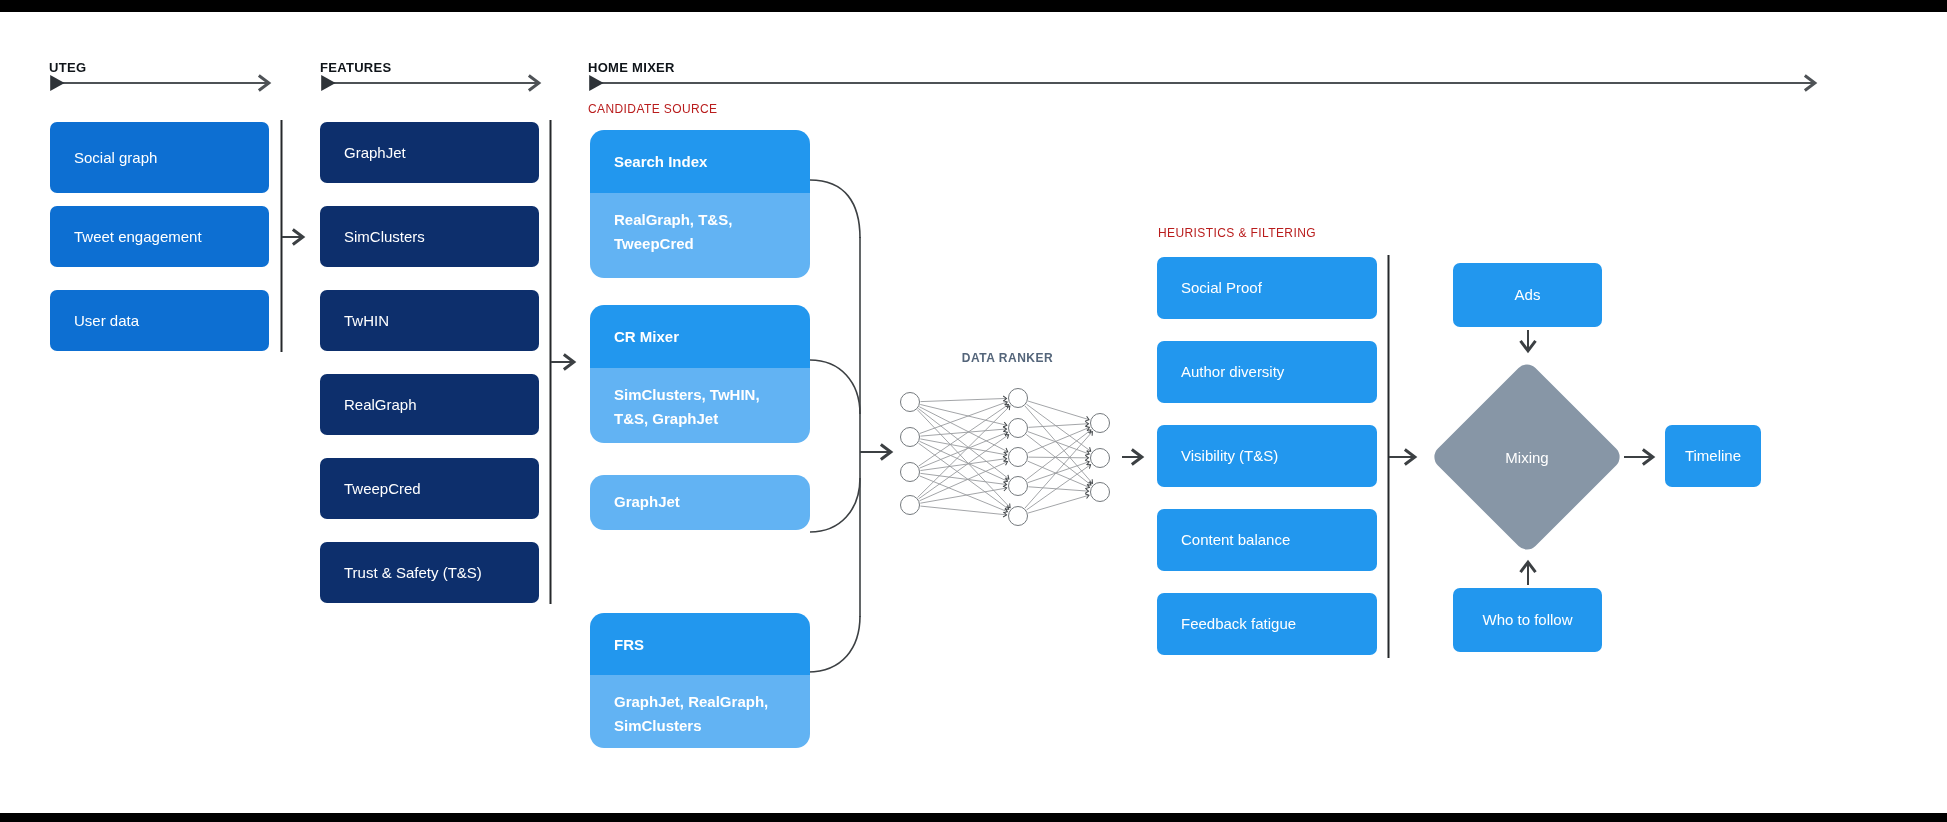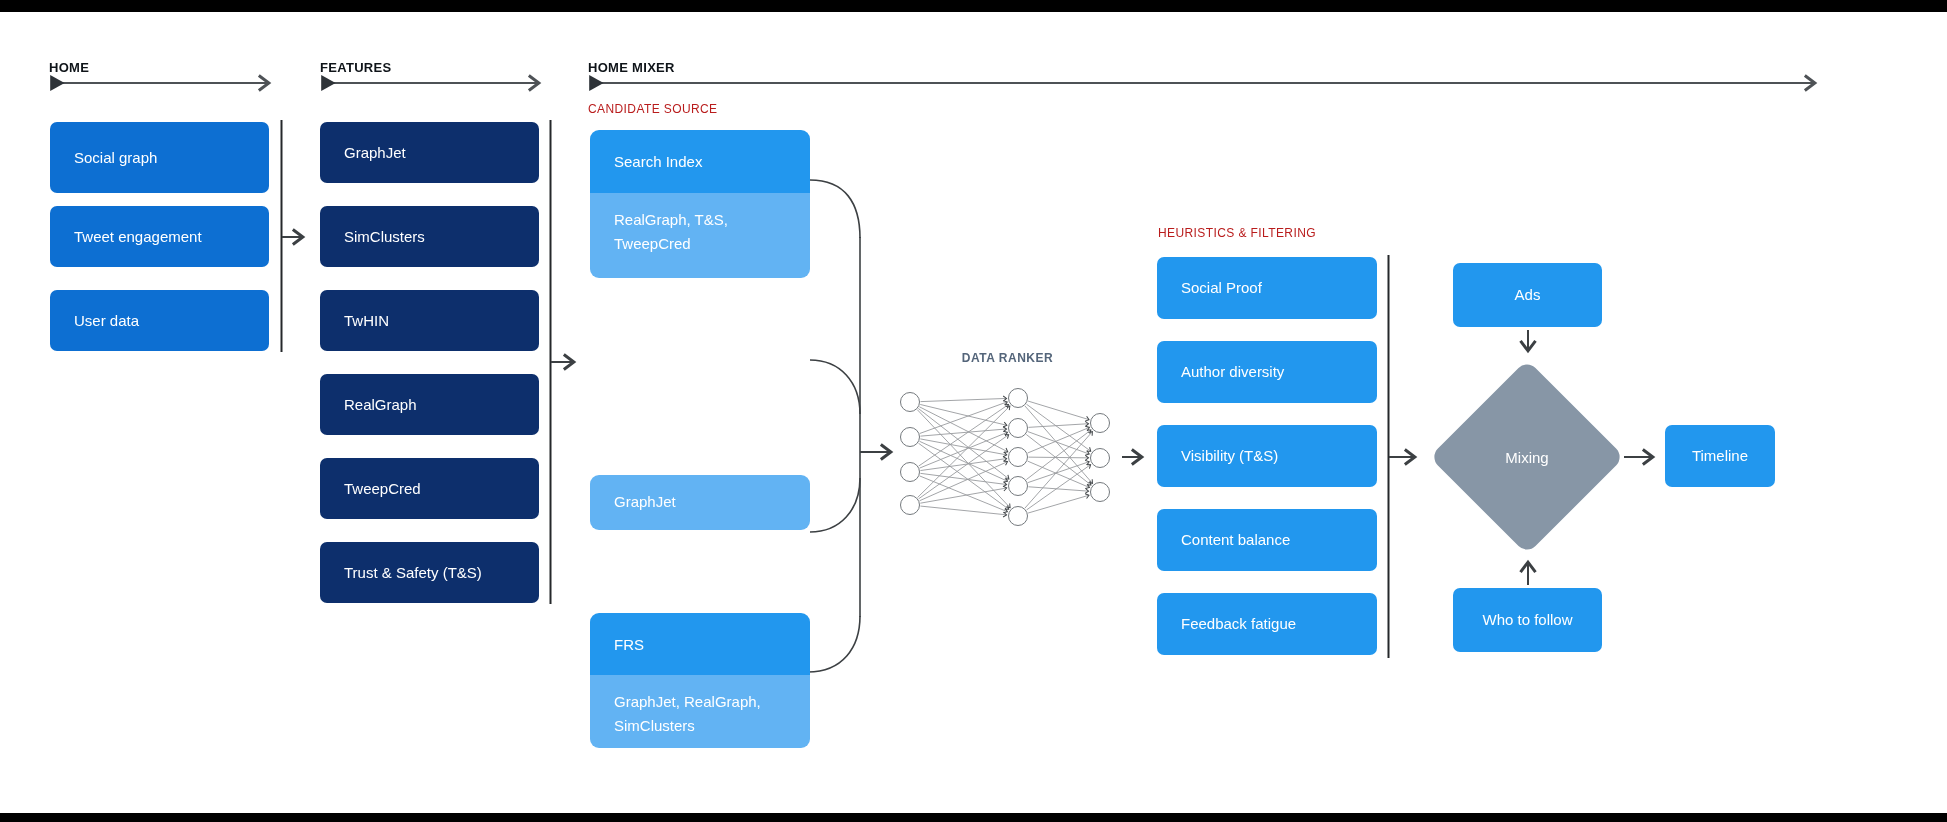--- a/index.html
+++ b/index.html
@@ -10,21 +10,21 @@
   .bar.bottom{top:813px;height:9px;}
   .wires{position:absolute;left:0;top:0;}
   .sec-label{position:absolute;font-size:13px;font-weight:700;color:#0F1419;letter-spacing:.3px;}
   .sub-label{position:absolute;font-size:12px;font-weight:500;color:#b91c1c;letter-spacing:.4px;}
   .box{position:absolute;border-radius:7px;display:flex;align-items:center;
        padding:0 24px;box-sizing:border-box;color:#fff;font-size:15px;line-height:20px;}
   .box.data{background:#0D6FD2;}
   .box.feat{background:#0D2F6C;}
   .box.heu{background:#2297EE;}
   .box.flowc{background:#2297EE;justify-content:center;padding:0 16px;text-align:center;}
-  .cand{position:absolute;width:220px;border-radius:9px;overflow:hidden;color:#fff;font-size:15px;}
+  .cand{position:absolute;width:220px;border-radius:14px;overflow:hidden;color:#fff;font-size:15px;font-weight:bold;}
   .cand-h{background:#2297EE;display:flex;align-items:center;padding:0 24px;box-sizing:border-box;}
   .cand-s{background:#62B3F3;padding:15px 20px 0 24px;box-sizing:border-box;line-height:24px;}
   .diamond{position:absolute;left:1458px;top:388px;width:138px;height:138px;background:#8796A6;
            border-radius:12px;transform:rotate(45deg);}
   .diamond-inner{width:100%;height:100%;transform:rotate(-45deg);display:flex;align-items:center;
            justify-content:center;color:#fff;font-size:15px;}
   .ranker-label{position:absolute;left:935px;top:351px;width:145px;text-align:center;
            font-size:12px;font-weight:600;color:#54657A;letter-spacing:.5px;}
 </style>
 </head>
@@ -126,21 +126,21 @@
         <circle cx="1018" cy="428" r="9.5" fill="#ffffff" stroke="#74797D" stroke-width="1"></circle>
         <circle cx="1018" cy="457" r="9.5" fill="#ffffff" stroke="#74797D" stroke-width="1"></circle>
         <circle cx="1018" cy="486" r="9.5" fill="#ffffff" stroke="#74797D" stroke-width="1"></circle>
         <circle cx="1018" cy="516" r="9.5" fill="#ffffff" stroke="#74797D" stroke-width="1"></circle>
         <circle cx="1100" cy="423" r="9.5" fill="#ffffff" stroke="#74797D" stroke-width="1"></circle>
         <circle cx="1100" cy="458" r="9.5" fill="#ffffff" stroke="#74797D" stroke-width="1"></circle>
         <circle cx="1100" cy="492" r="9.5" fill="#ffffff" stroke="#74797D" stroke-width="1"></circle>
       </g>
   </svg>
 
-  <div class="sec-label" style="left:49px;top:60px">HOME</div>
+  <div class="sec-label" style="left:49px;top:60px">UTEG</div>
   <div class="sec-label" style="left:320px;top:60px">FEATURES</div>
   <div class="sec-label" style="left:588px;top:60px">HOME MIXER</div>
 
   <div class="sub-label" style="left:588px;top:102px">CANDIDATE SOURCE</div>
   <div class="sub-label" style="left:1158px;top:226px">HEURISTICS &amp; FILTERING</div>
   <div class="ranker-label">DATA RANKER</div>
 
   <div class="box data" style="left:50px;top:122px;width:219px;height:71px">
       <span>Social graph</span>
     </div>
@@ -170,20 +170,27 @@
       <span>Trust &amp; Safety (T&amp;S)</span>
     </div>
 
   <div class="cand" style="left:590px;top:130px">
     <div class="cand-h" style="height:63px">Search Index</div>
     <div class="cand-s" style="height:85px">
       <div>RealGraph, T&amp;S,</div>
       <div>TweepCred</div>
     </div>
   </div>
+  <div class="cand" style="left:590px;top:305px">
+    <div class="cand-h" style="height:63px">CR Mixer</div>
+    <div class="cand-s" style="height:75px">
+      <div>SimClusters, TwHIN,</div>
+      <div>T&amp;S, GraphJet</div>
+    </div>
+  </div>
   <div class="cand" style="left:590px;top:475px">
     <div class="cand-s" style="height:55px">
       <div>GraphJet</div>
     </div>
   </div>
   <div class="cand" style="left:590px;top:613px">
     <div class="cand-h" style="height:62px">FRS</div>
     <div class="cand-s" style="height:73px">
       <div>GraphJet, RealGraph,</div>
       <div>SimClusters</div>
@@ -208,17 +215,17 @@
 
   <div class="box flowc" style="left:1453px;top:263px;width:149px;height:64px">
       <span>Ads</span>
     </div>
   <div class="diamond">
     <div class="diamond-inner">Mixing</div>
   </div>
   <div class="box flowc" style="left:1453px;top:588px;width:149px;height:64px">
       <span>Who to follow</span>
     </div>
-  <div class="box flowc" style="left:1665px;top:425px;width:110px;height:62px">
+  <div class="box flowc" style="left:1665px;top:425px;width:96px;height:62px">
       <span>Timeline</span>
     </div>
 
 </div>
 
 </body></html>

